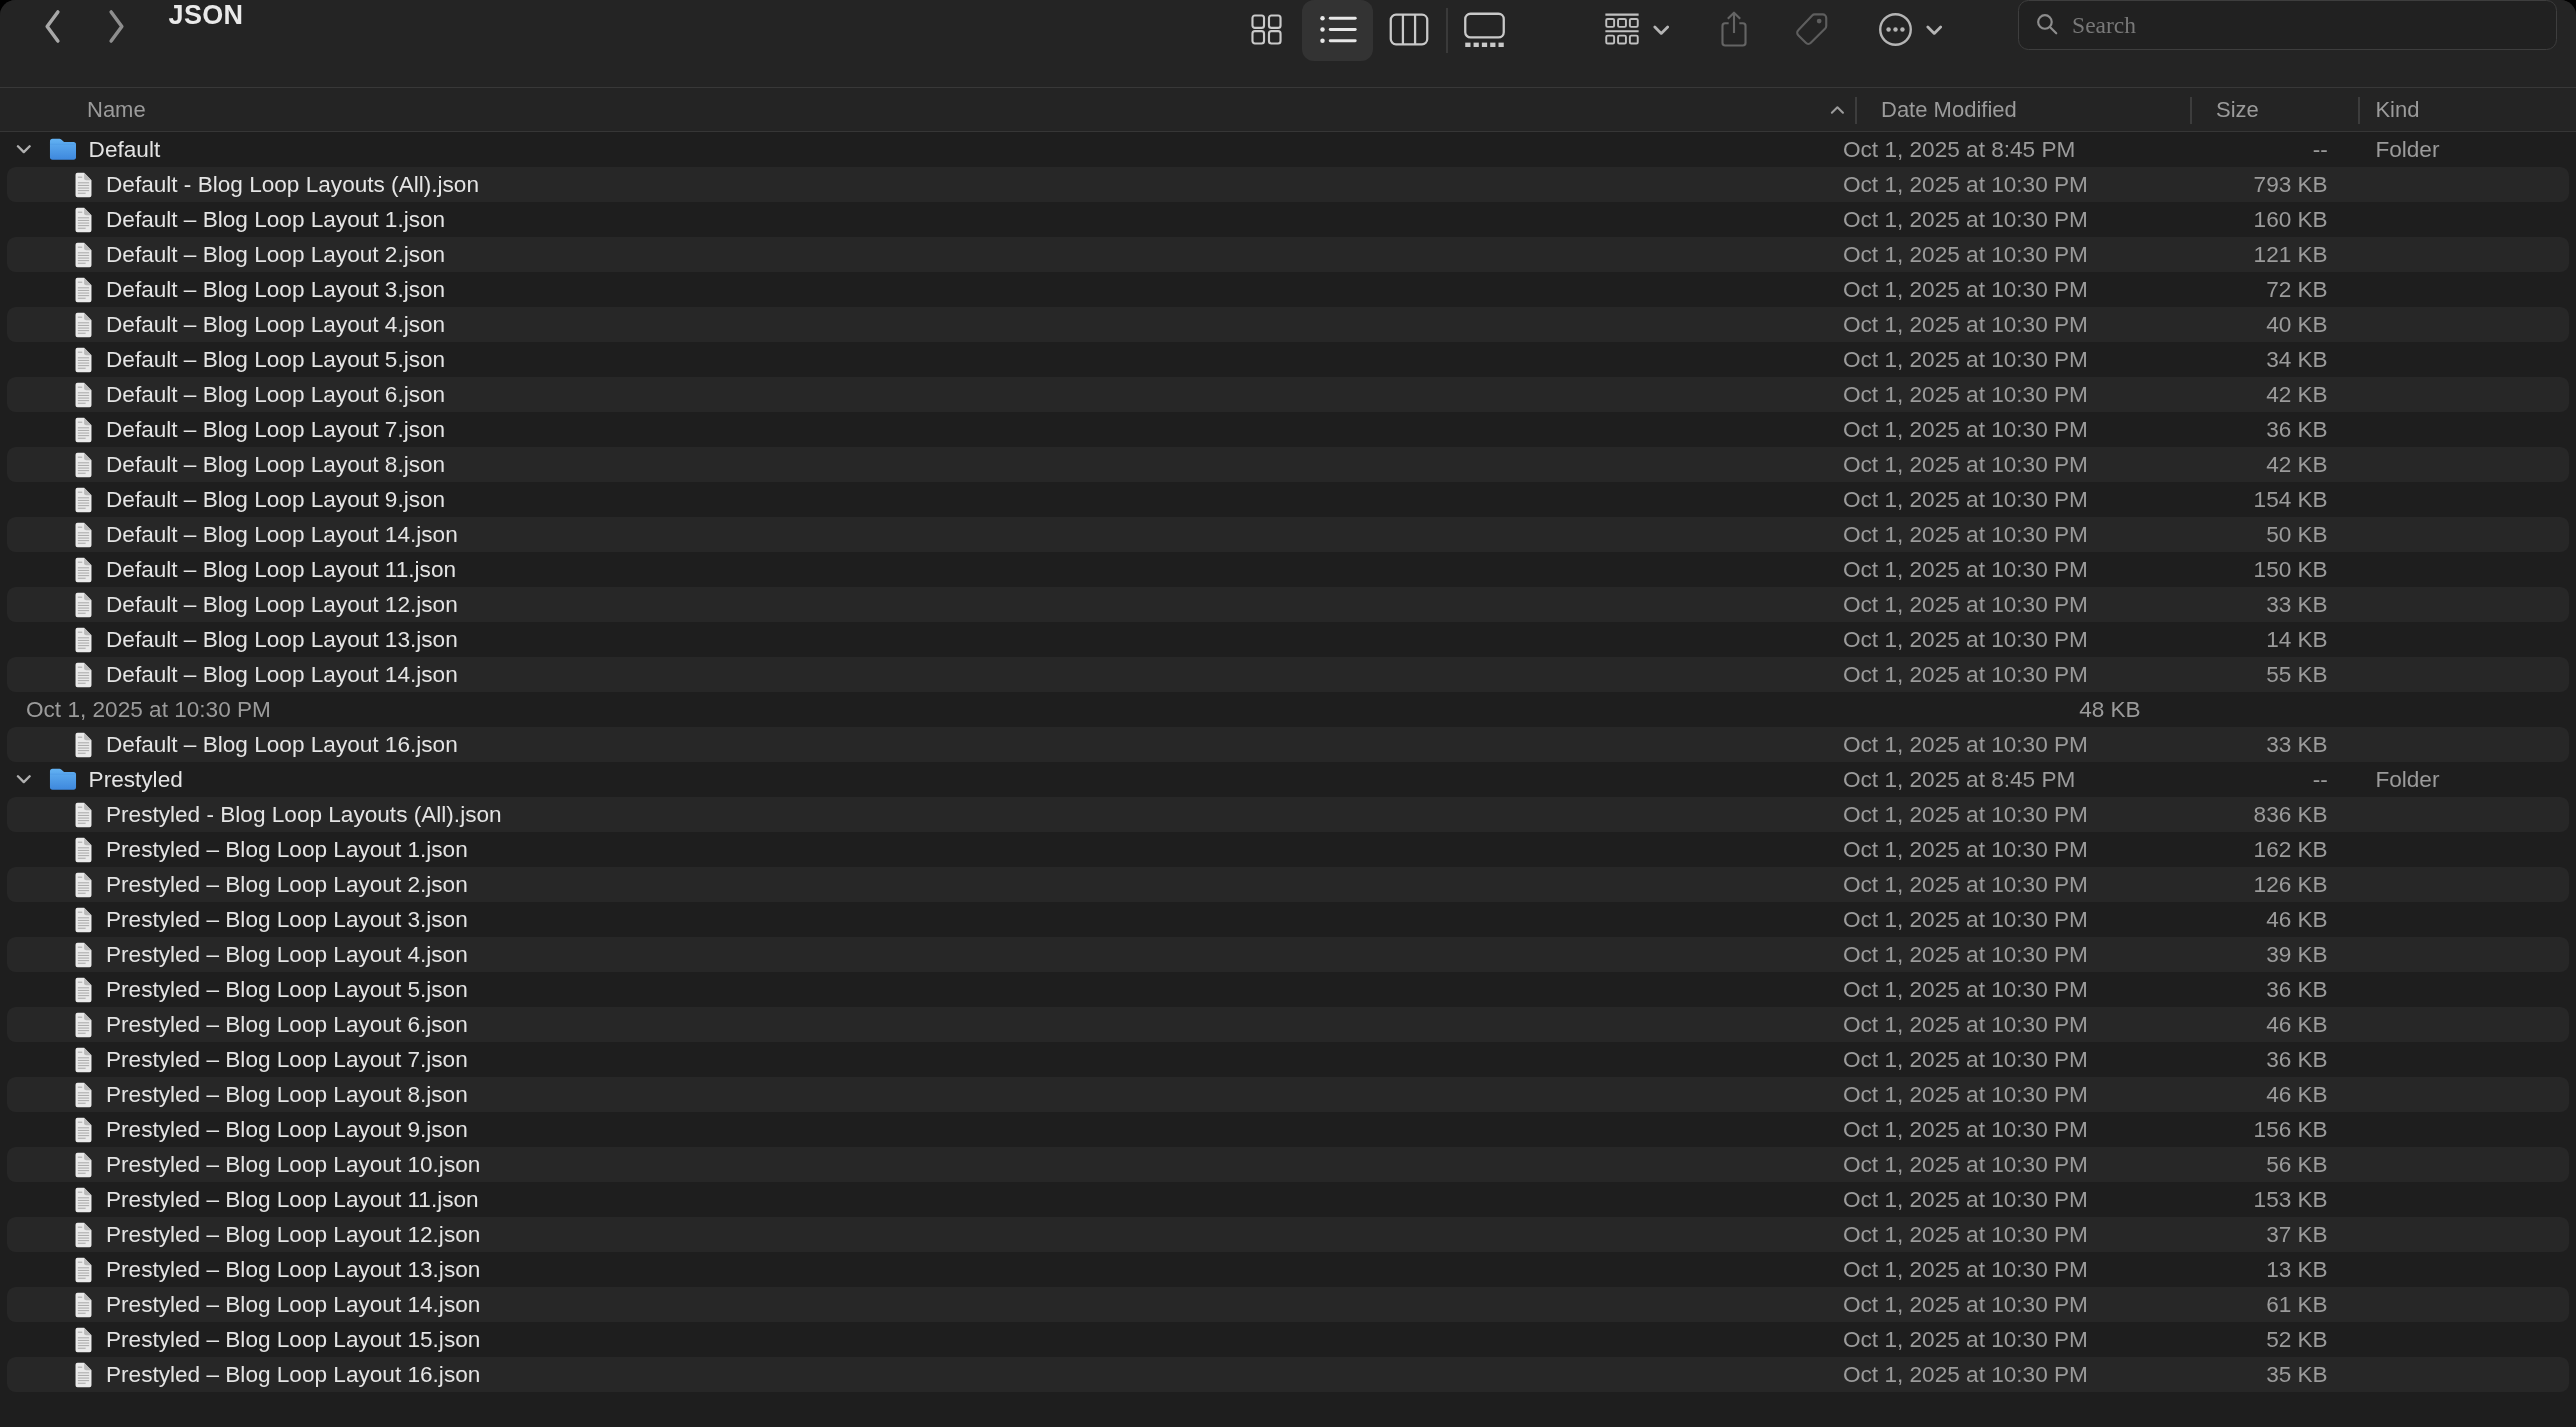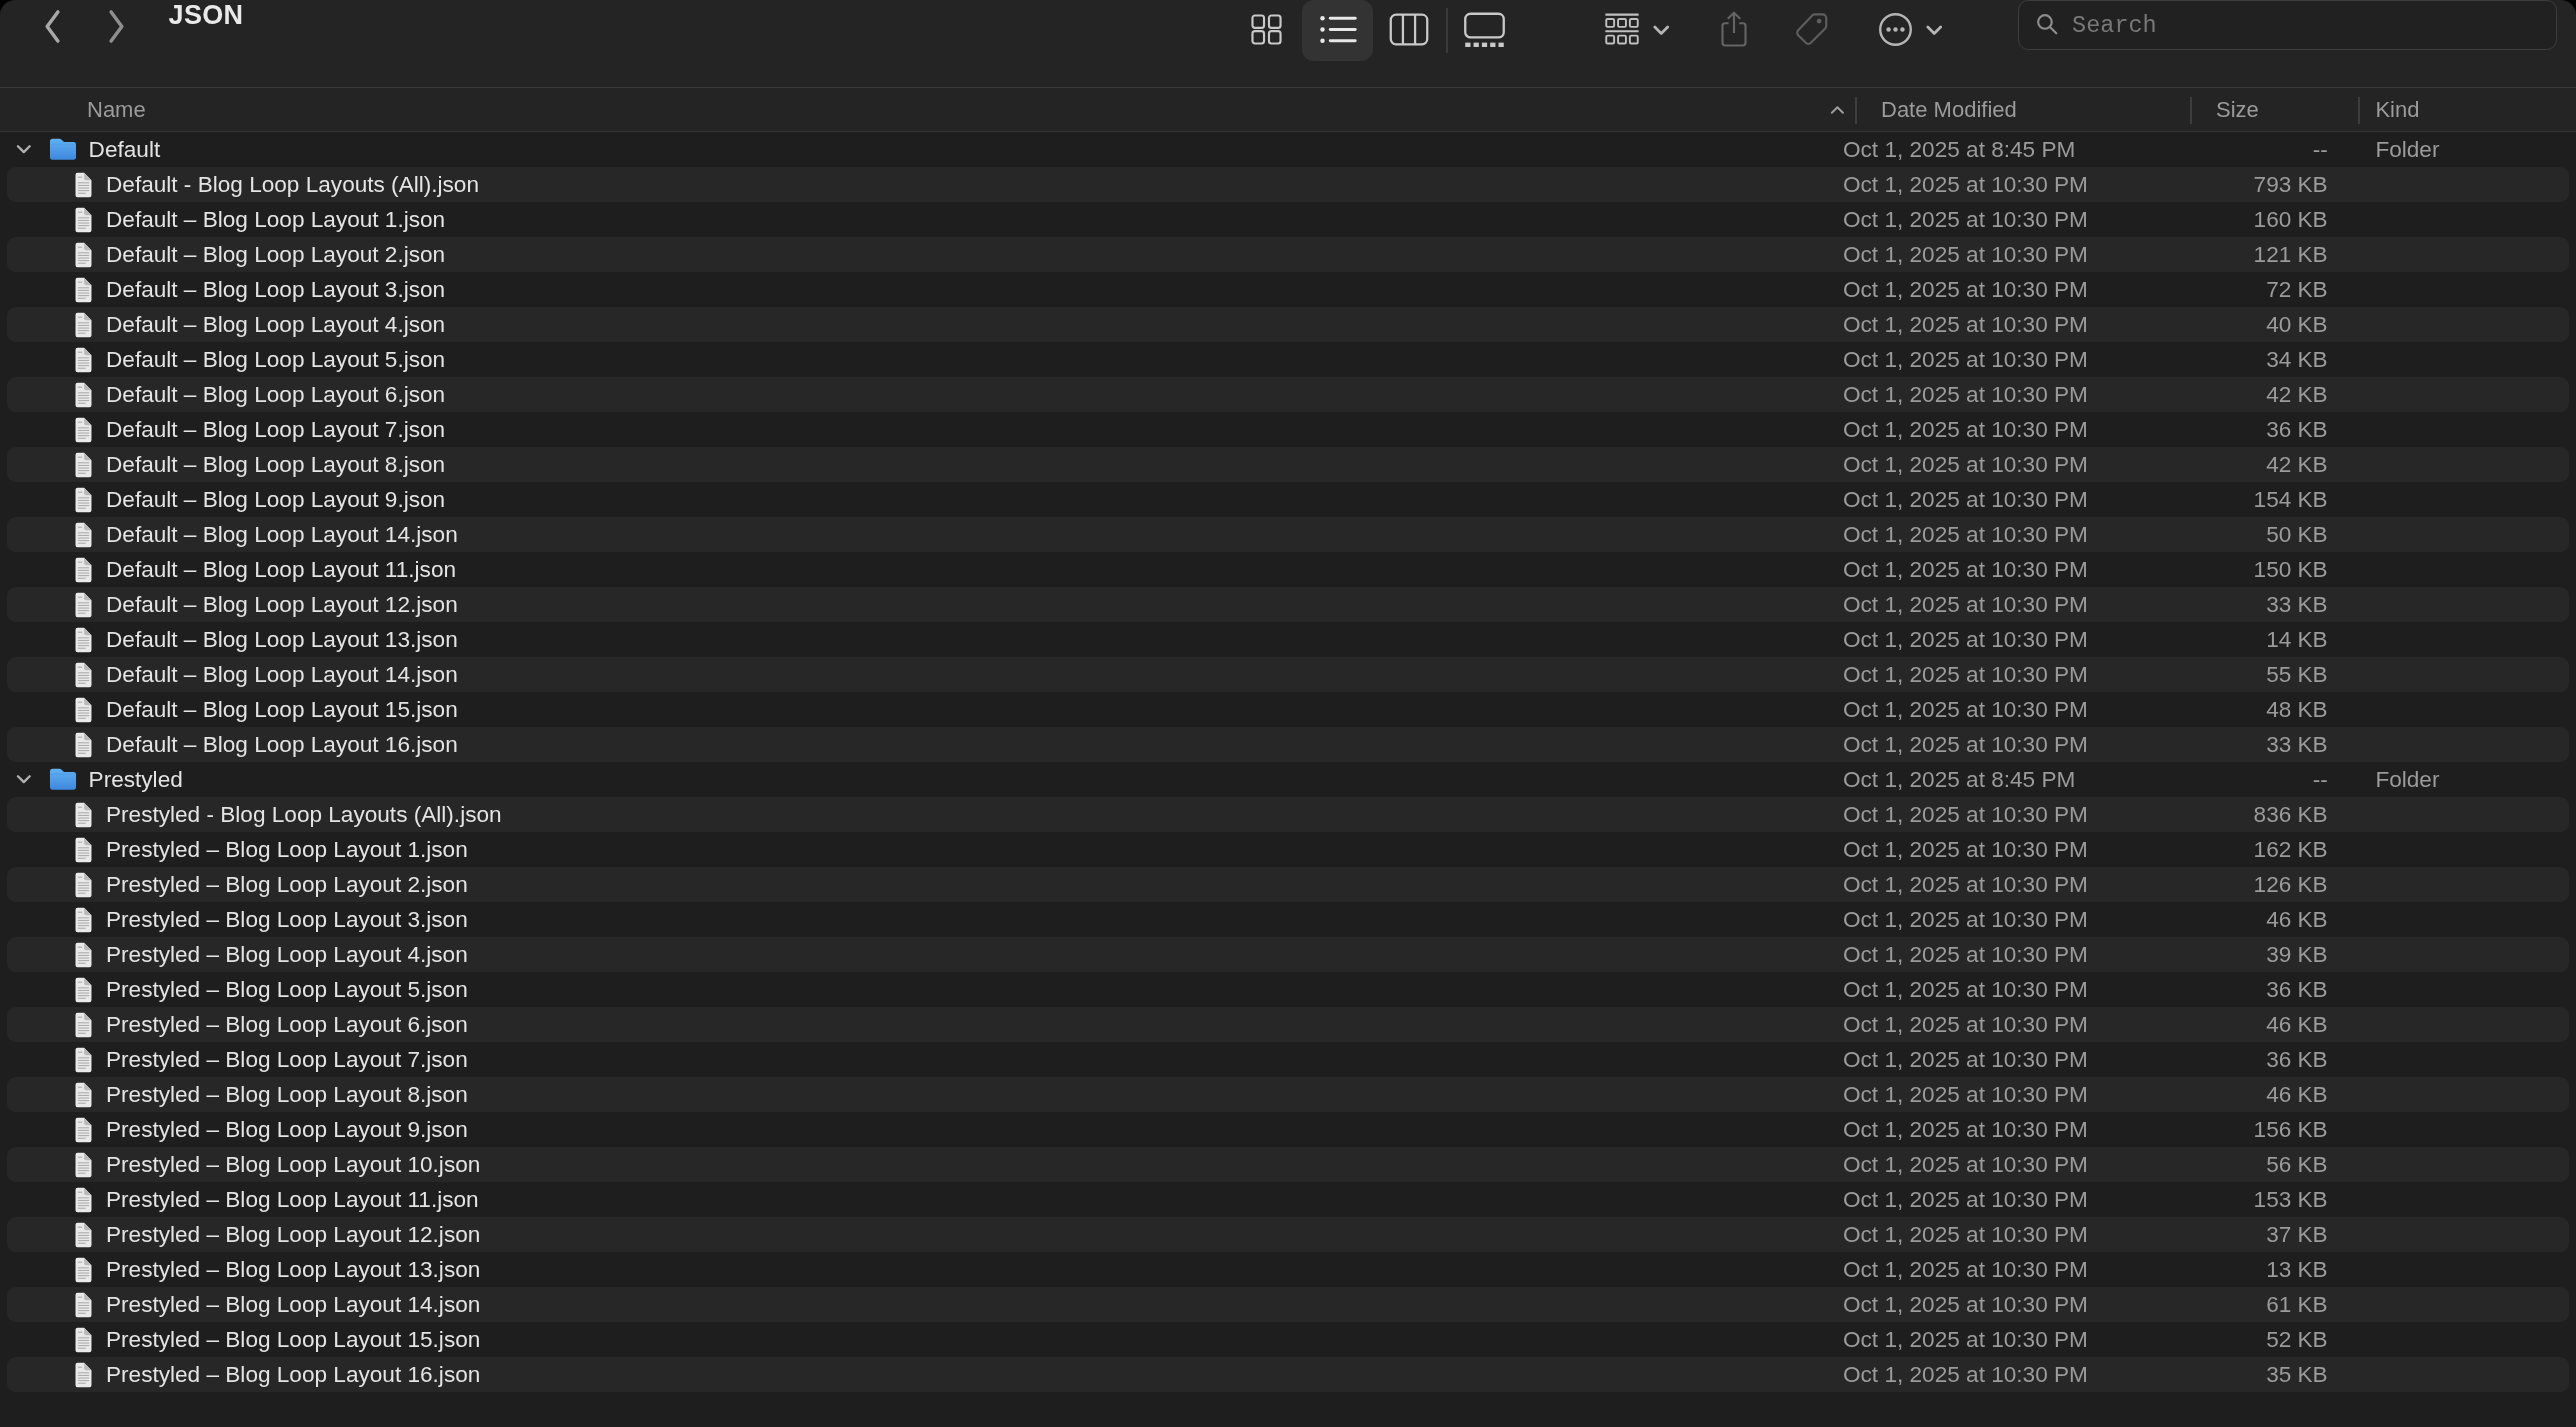--- a/index.html
+++ b/index.html
@@ -20,21 +20,21 @@
   .vsep{width:1.7px;height:45px;background:#3a3a3a;margin:0 1.7px;}
 
   .toolbtn{background:none;border:none;padding:0;display:flex;align-items:center;justify-content:center;cursor:pointer;height:61px;}
   .toolbtn .chev{margin-left:11.3px;}
   .grp{margin-left:83px;}
   .shr{margin-left:49px;}
   .tag{margin-left:43px;}
   .mor{margin-left:45px;}
 
   .searchwrap{margin-left:76px;width:539px;height:50px;background:#212121;border:1.7px solid #3e3e3e;border-radius:10.4px;display:flex;align-items:center;padding:0 15.6px;}
-  .searchwrap input{flex:1;background:transparent;border:none;outline:none;color:#fef9c3;font-size:23.5px;margin-left:12px;font-family:Liberation Mono, monospace;}
+  .searchwrap input{flex:1;background:transparent;border:none;outline:none;color:#fef9c3;font-size:23.5px;margin-left:12px;font-family:Liberation Serif, serif;}
   .searchwrap input::placeholder{color:#787878;}
 
   
   .listhead{height:44px;flex:0 0 44px;background:#242424;display:grid;grid-template-columns:1fr 335px 168px 218px;align-items:center;color:#9b9b9b;font-size:22px;border-bottom:1.7px solid #363636;}
   .listhead .hc{position:relative;height:100%;display:flex;align-items:center;}
   .hc.hname{padding-left:87px;}
   .hc.hdate{padding-left:26px;}
   .hc.hsize{padding-left:26px;}
   .hc.hkind{padding-left:17.4px;}
   .hsep{position:absolute;left:0;top:8.7px;height:27px;width:1.7px;background:#3d3d3d;}
@@ -562,37 +562,20 @@
               </g>
             </svg>
           </span>
           <span class="label">Default – Blog Loop Layout 14.json</span>
         </div>
         <div class="cell date">Oct 1, 2025 at 10:30 PM</div>
         <div class="cell size">55 KB</div>
         <div class="cell kind"></div>
       </div>
       <div class="row">
-        <div class="cell name">
-          <span class="icon file">
-            <svg width="21" height="26" viewBox="0 0 24 30">
-              <path d="M5,1 a2.2,2.2 0 0 0 -2.2,2.2 V26.8 A2.2,2.2 0 0 0 5,29 h14 a2.2,2.2 0 0 0 2.2,-2.2 V9.5 L12.7,1 z" fill="#e9e9e9"></path>
-              <path d="M12.7,1 L21.2,9.5 H15 a2.3,2.3 0 0 1 -2.3,-2.3 z" fill="#b9b9b9"></path>
-              <g stroke="#a4a4a4" stroke-width="1.1">
-                <line x1="5.5" y1="6" x2="10.5" y2="6"></line>
-                <line x1="5.5" y1="12.5" x2="18.5" y2="12.5"></line>
-                <line x1="5.5" y1="15.5" x2="18.5" y2="15.5"></line>
-                <line x1="5.5" y1="18.5" x2="18.5" y2="18.5"></line>
-                <line x1="5.5" y1="21.5" x2="18.5" y2="21.5"></line>
-                <line x1="5.5" y1="24.5" x2="14.5" y2="24.5"></line>
-              </g>
-            </svg>
-          </span>
-          <span class="label">Default – Blog Loop Layout 15.json</span>
-        </div>
         <div class="cell date">Oct 1, 2025 at 10:30 PM</div>
         <div class="cell size">48 KB</div>
         <div class="cell kind"></div>
       </div>
       <div class="row striped">
         <div class="cell name">
           <span class="icon file">
             <svg width="21" height="26" viewBox="0 0 24 30">
               <path d="M5,1 a2.2,2.2 0 0 0 -2.2,2.2 V26.8 A2.2,2.2 0 0 0 5,29 h14 a2.2,2.2 0 0 0 2.2,-2.2 V9.5 L12.7,1 z" fill="#e9e9e9"></path>
               <path d="M12.7,1 L21.2,9.5 H15 a2.3,2.3 0 0 1 -2.3,-2.3 z" fill="#b9b9b9"></path>

